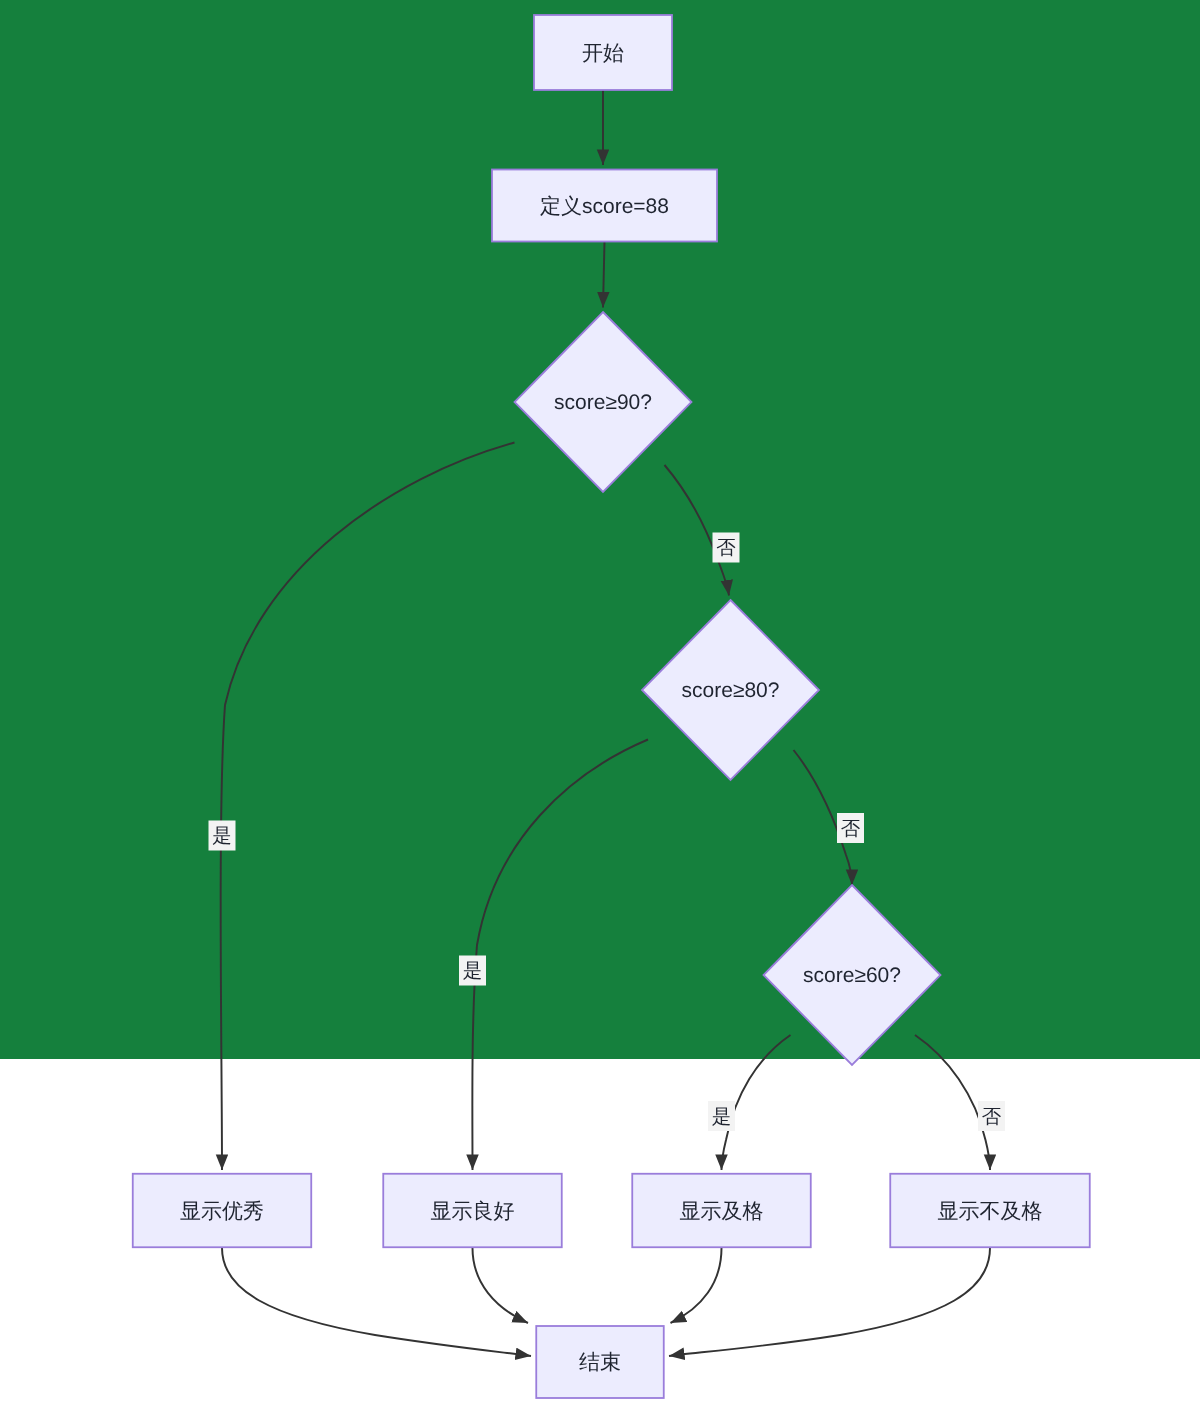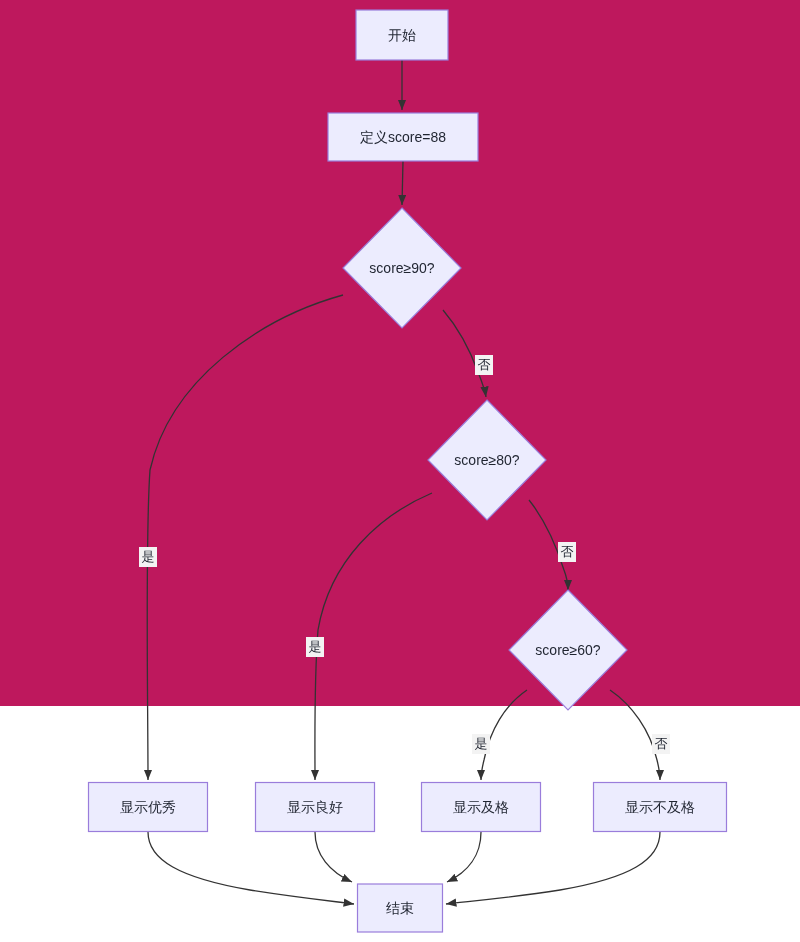--- a/index.html
+++ b/index.html
@@ -10,21 +10,21 @@
   body {
     width: 800px;
     height: 942px;
     font-family: "Liberation Sans", "DejaVu Sans", sans-serif;
     overflow: hidden;
   }
   #flowchart-root {
     position: relative;
     width: 800px;
     height: 706px;
-    background: #be185d;
+    background: #15803d;
   }
   svg#flow-svg {
     display: block;
     width: 800px;
     height: 942px;
   }
   .node-shape {
     fill: #ececfe;
     stroke: #9a7ddb;
     stroke-width: 1.2;

